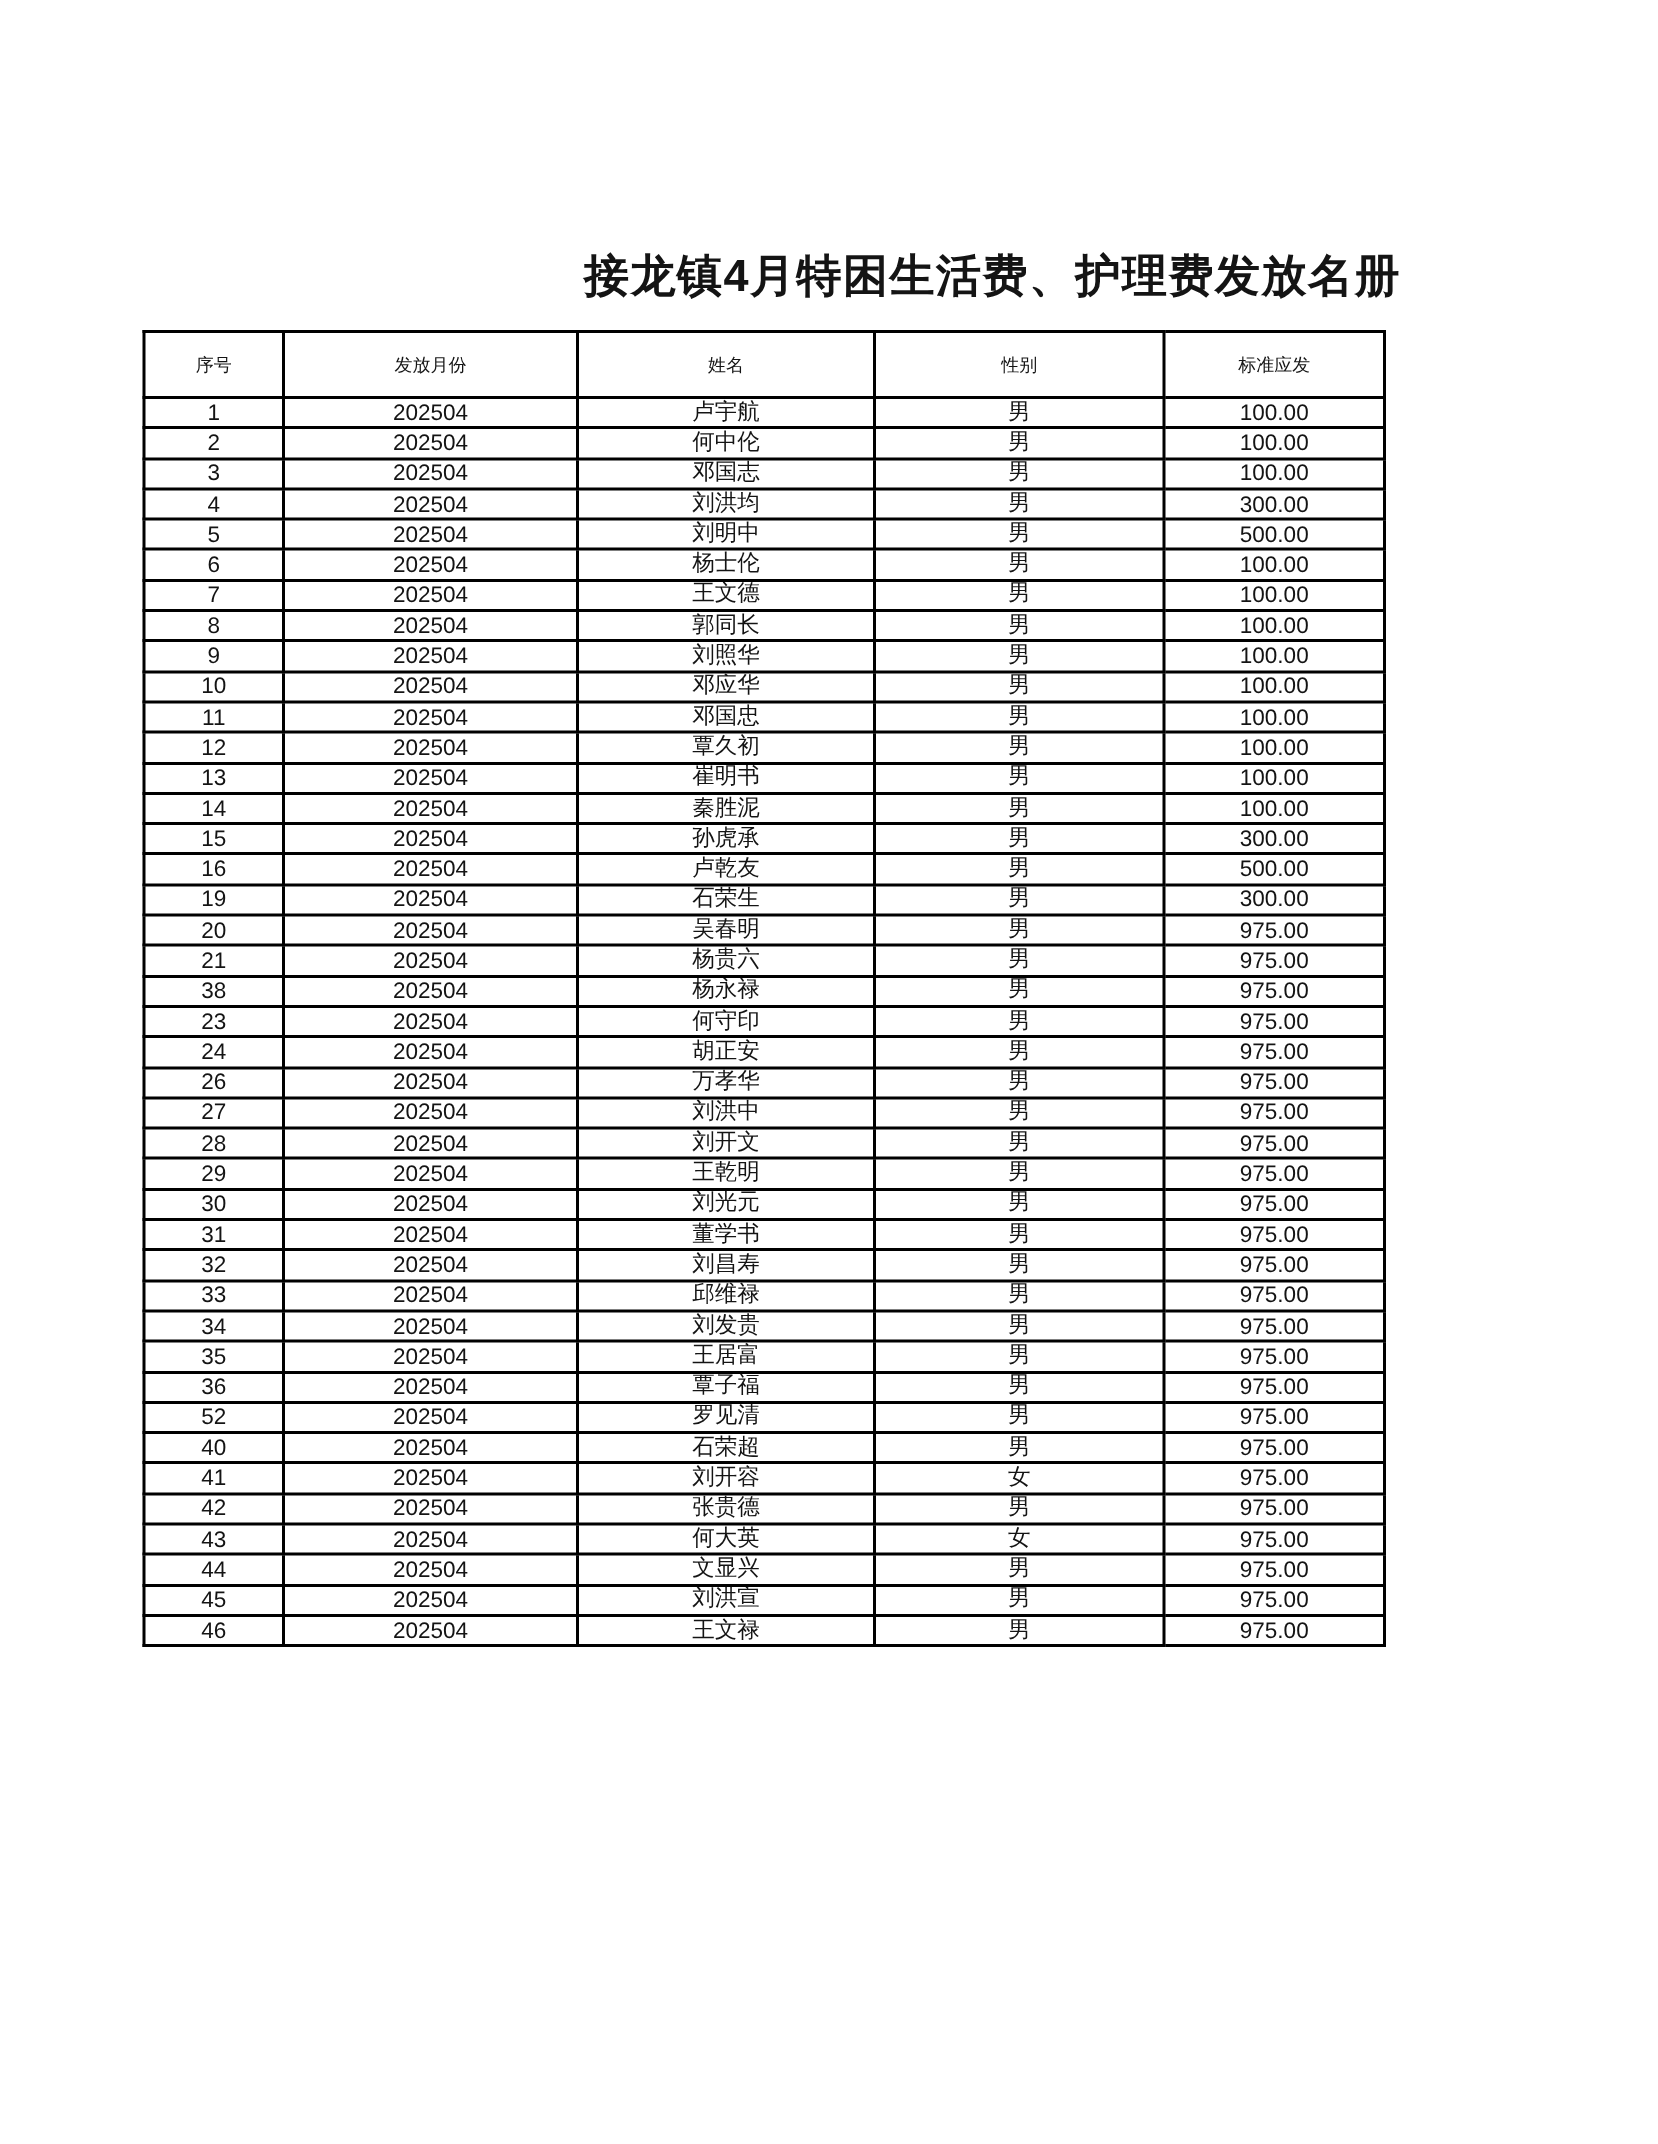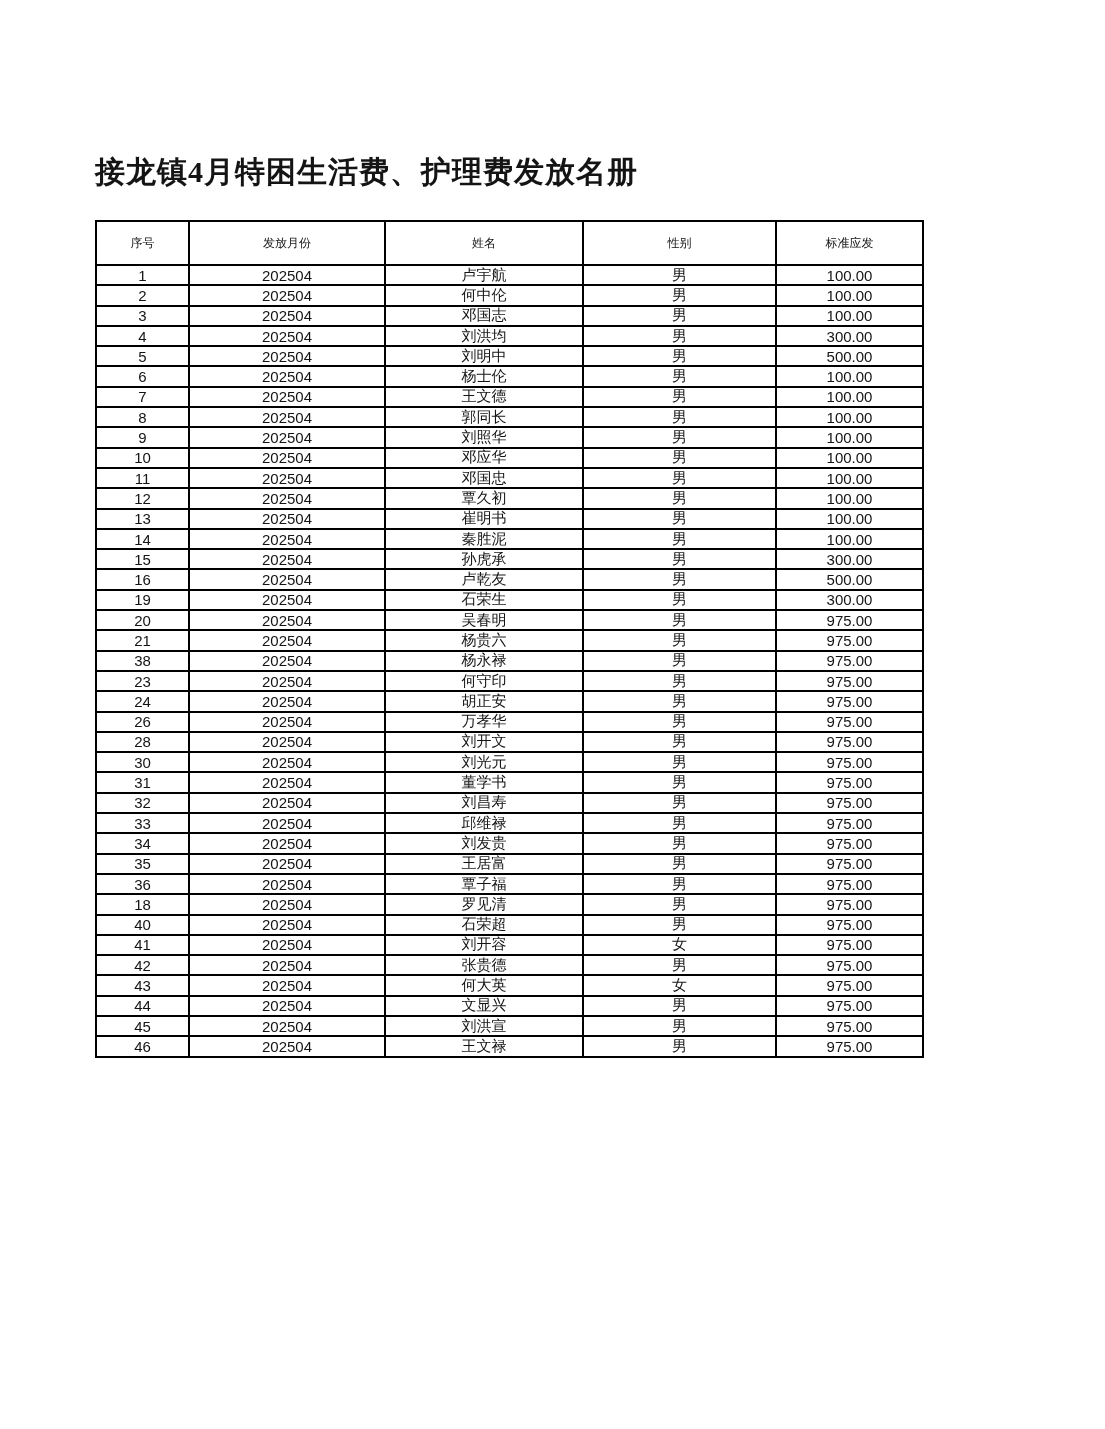--- a/index.html
+++ b/index.html
@@ -13,25 +13,25 @@
     position: relative;
     font-family: "Liberation Serif", serif;
     color: #141414;
     overflow: hidden;
   }
   .doc-title {
     position: absolute;
     top: 152px;
     left: 95px;
     width: 827px;
-    margin: 0;
-    text-align: left;
+    margin: 12px;
+    text-align: right;
     font-size: 30px;
     font-weight: bold;
-    font-family: Liberation Serif, serif;
+    font-family: Liberation Sans, sans-serif;
     letter-spacing: 1px;
     white-space: nowrap;
   }
   table.roster {
     position: absolute;
     top: 220px;
     left: 95px;
     width: 827px;
     border-collapse: collapse;
     table-layout: fixed;
@@ -269,29 +269,43 @@
 
 
   <tr>
     <td class="num">26</td>
     <td class="num">202504</td>
     <td class="cjk">万孝华</td>
     <td class="cjk">男</td>
     <td class="num">975.00</td>
   </tr>
 
+  <tr>
+    <td class="num">27</td>
+    <td class="num">202504</td>
+    <td class="cjk">刘洪中</td>
+    <td class="cjk">男</td>
+    <td class="num">975.00</td>
+  </tr>
 
   <tr>
     <td class="num">28</td>
     <td class="num">202504</td>
     <td class="cjk">刘开文</td>
     <td class="cjk">男</td>
     <td class="num">975.00</td>
   </tr>
 
+  <tr>
+    <td class="num">29</td>
+    <td class="num">202504</td>
+    <td class="cjk">王乾明</td>
+    <td class="cjk">男</td>
+    <td class="num">975.00</td>
+  </tr>
 
   <tr>
     <td class="num">30</td>
     <td class="num">202504</td>
     <td class="cjk">刘光元</td>
     <td class="cjk">男</td>
     <td class="num">975.00</td>
   </tr>
 
   <tr>
@@ -338,21 +352,21 @@
     <td class="num">36</td>
     <td class="num">202504</td>
     <td class="cjk">覃子福</td>
     <td class="cjk">男</td>
     <td class="num">975.00</td>
   </tr>
 
 
 
   <tr>
-    <td class="num">18</td>
+    <td class="num">52</td>
     <td class="num">202504</td>
     <td class="cjk">罗见清</td>
     <td class="cjk">男</td>
     <td class="num">975.00</td>
   </tr>
 
   <tr>
     <td class="num">40</td>
     <td class="num">202504</td>
     <td class="cjk">石荣超</td>

